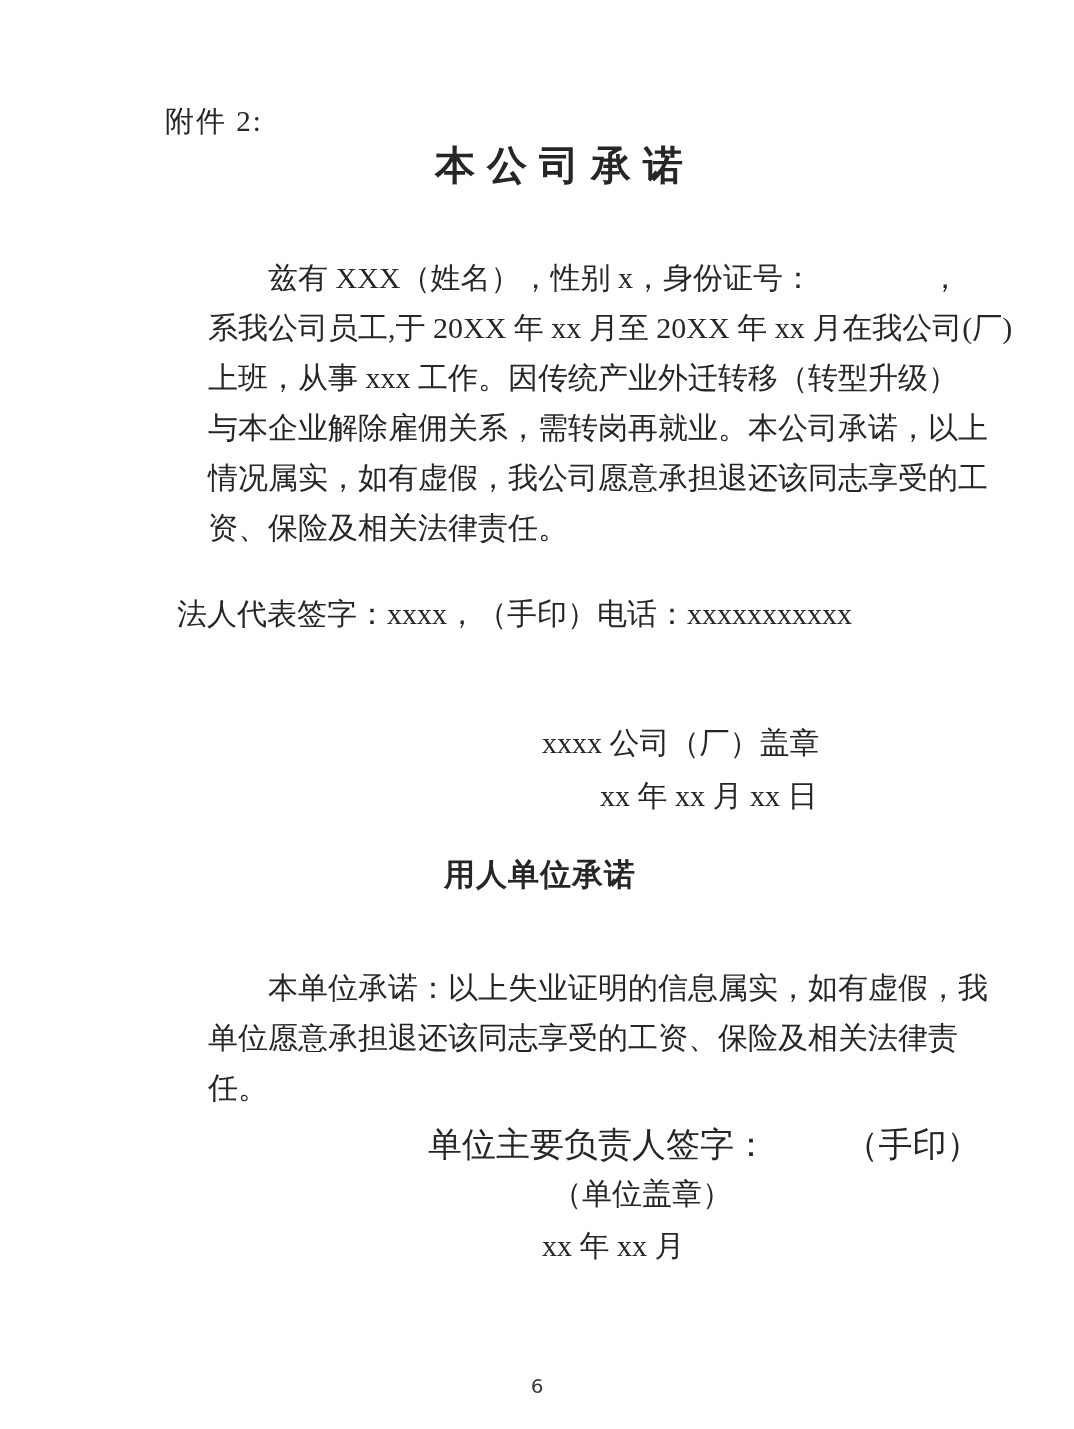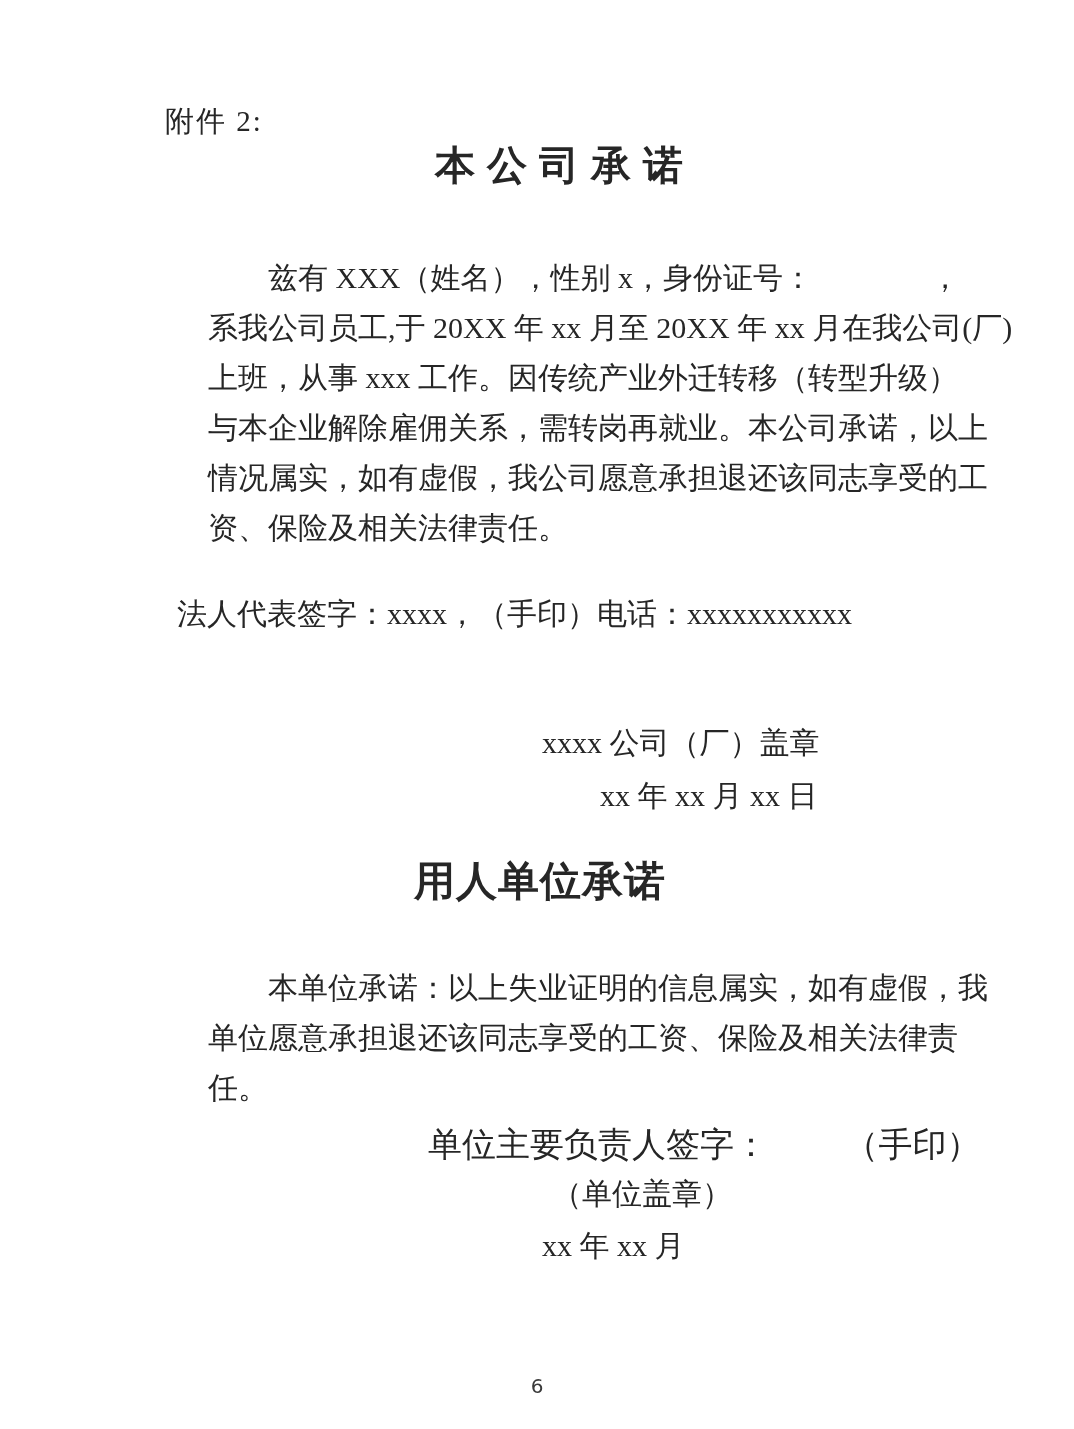--- a/index.html
+++ b/index.html
@@ -33,21 +33,21 @@
     font-size: 40px;
     font-weight: 700;
     letter-spacing: 12px;
   }
   .doc-title2 {
     position: absolute;
     left: 165px;
     top: 854px;
     width: 750px;
     text-align: center;
-    font-size: 41px;
+    font-size: 31px;
     font-weight: 700;
     letter-spacing: 1px;
   }
   .body-para {
     position: absolute;
     left: 165px;
     width: 752px;
     font-size: 30px;
     line-height: 50px;
     margin-left: 43px;

